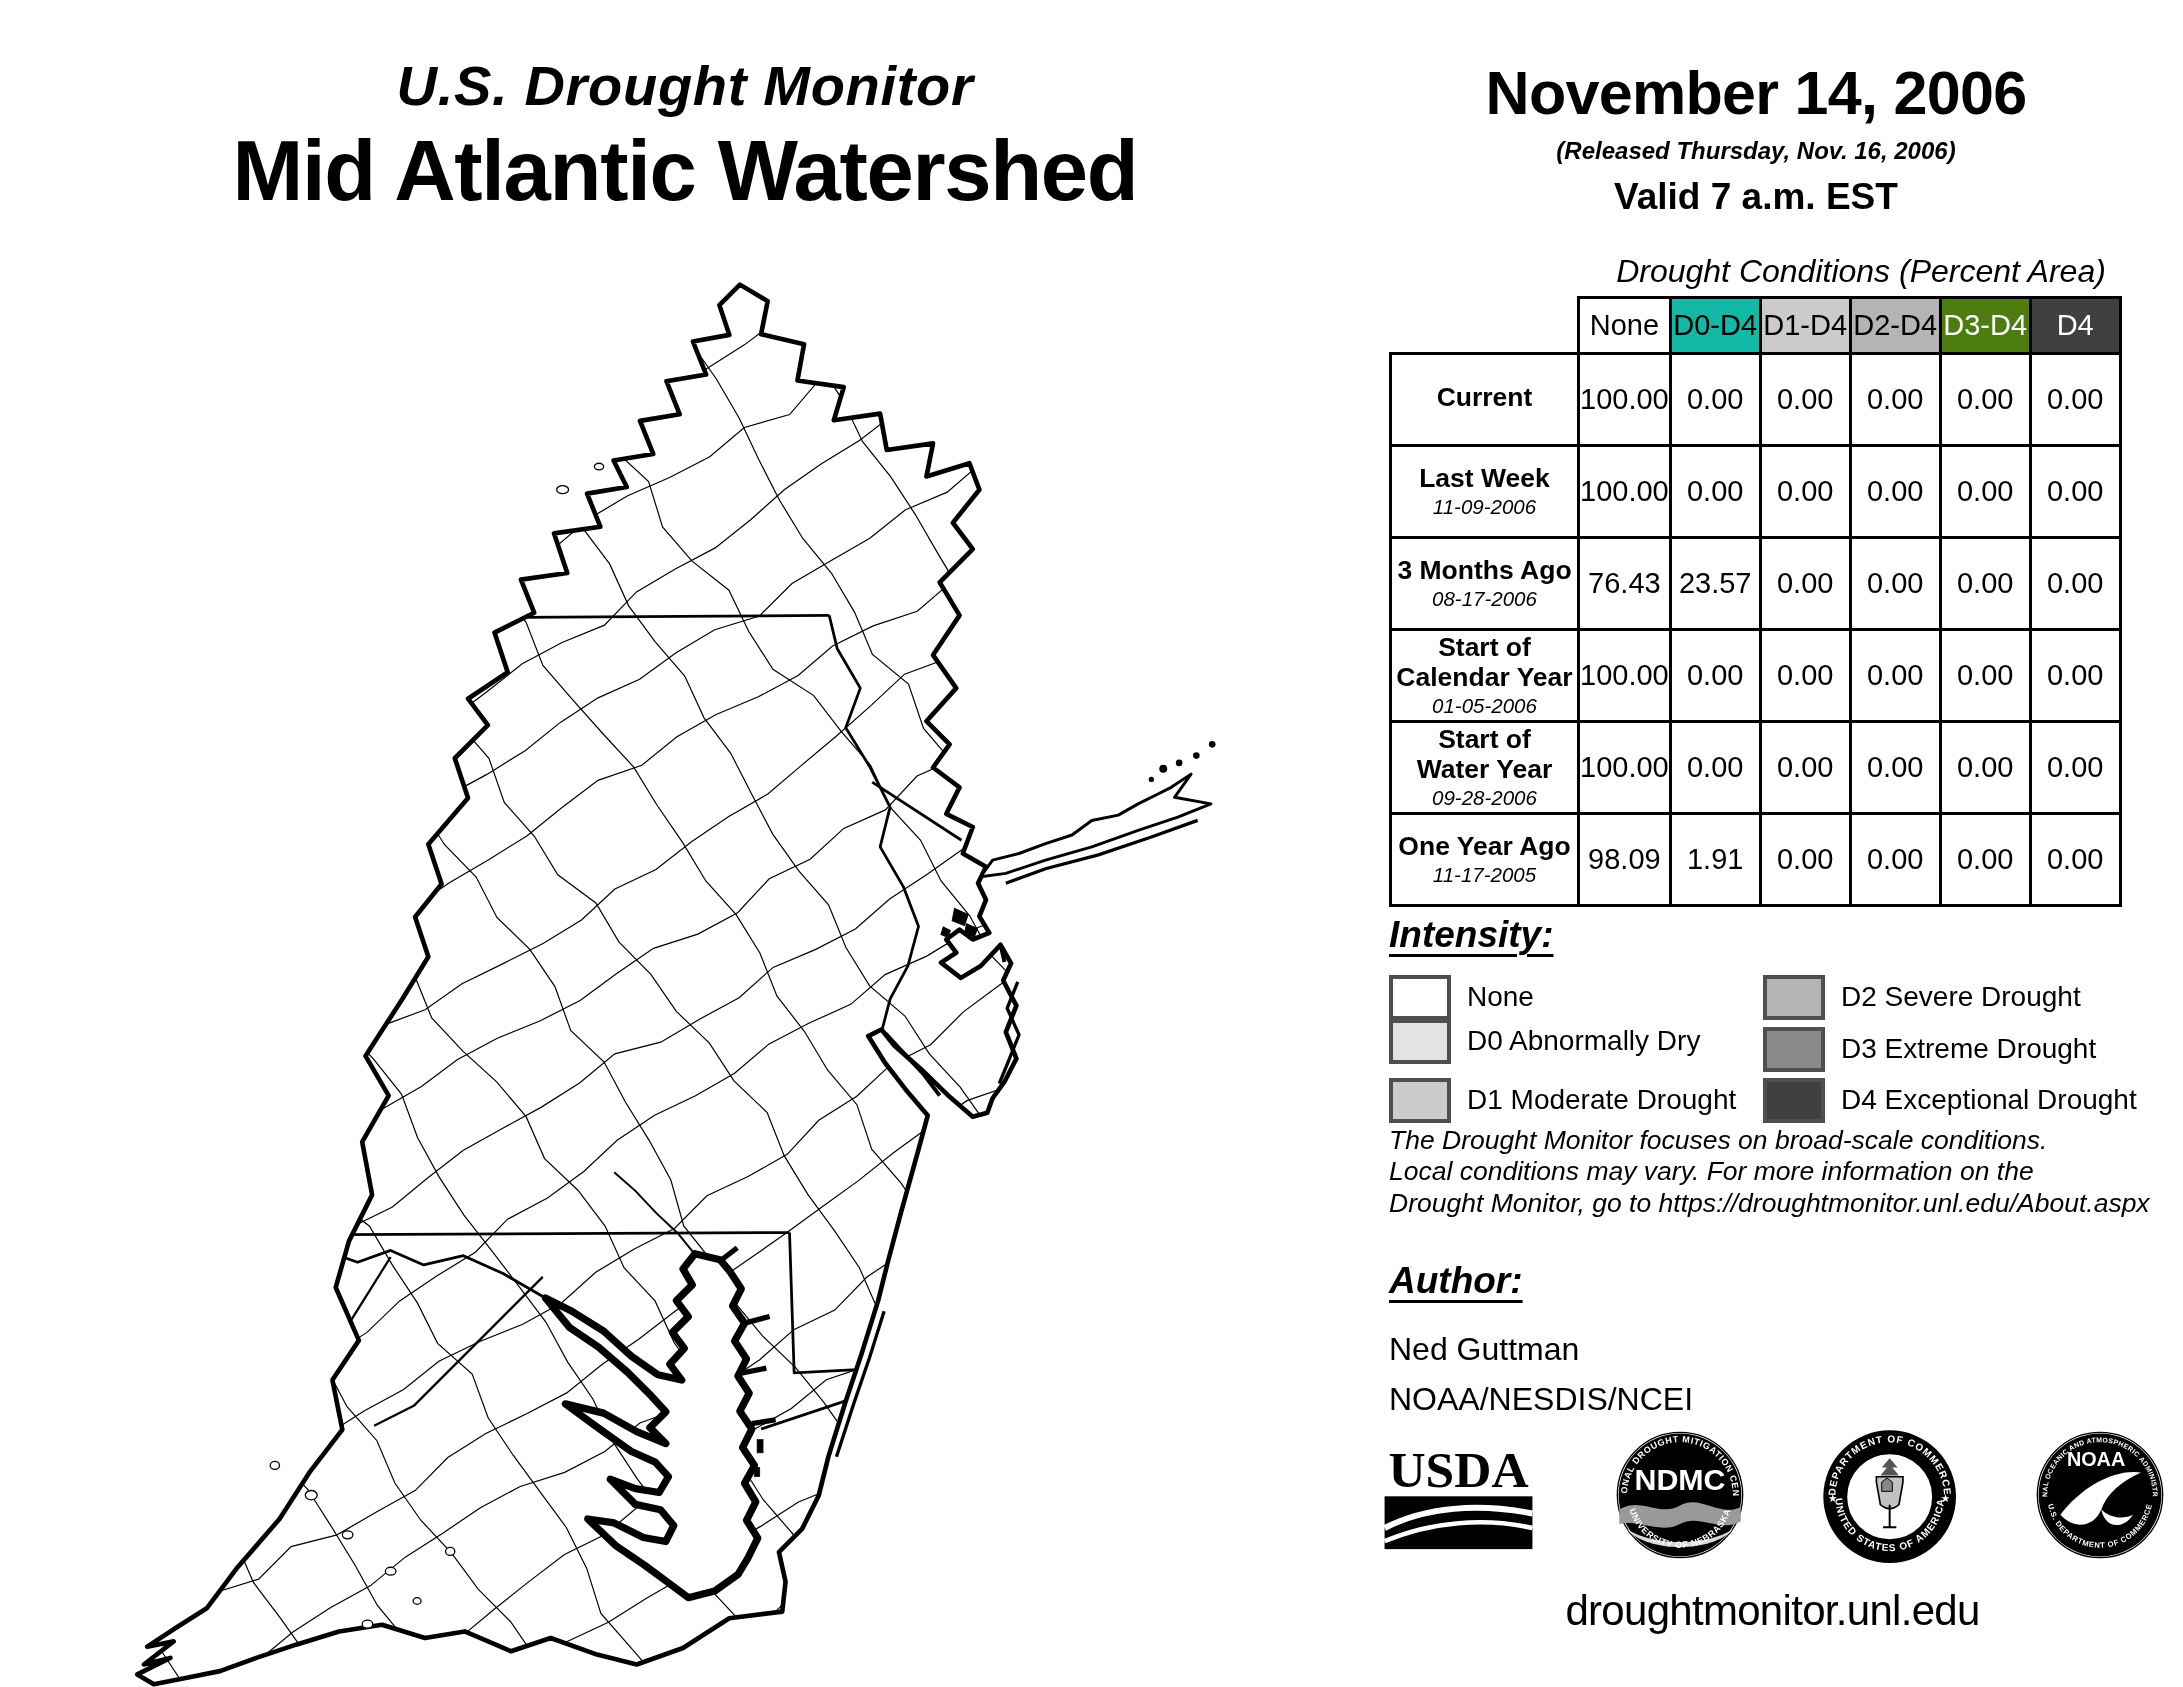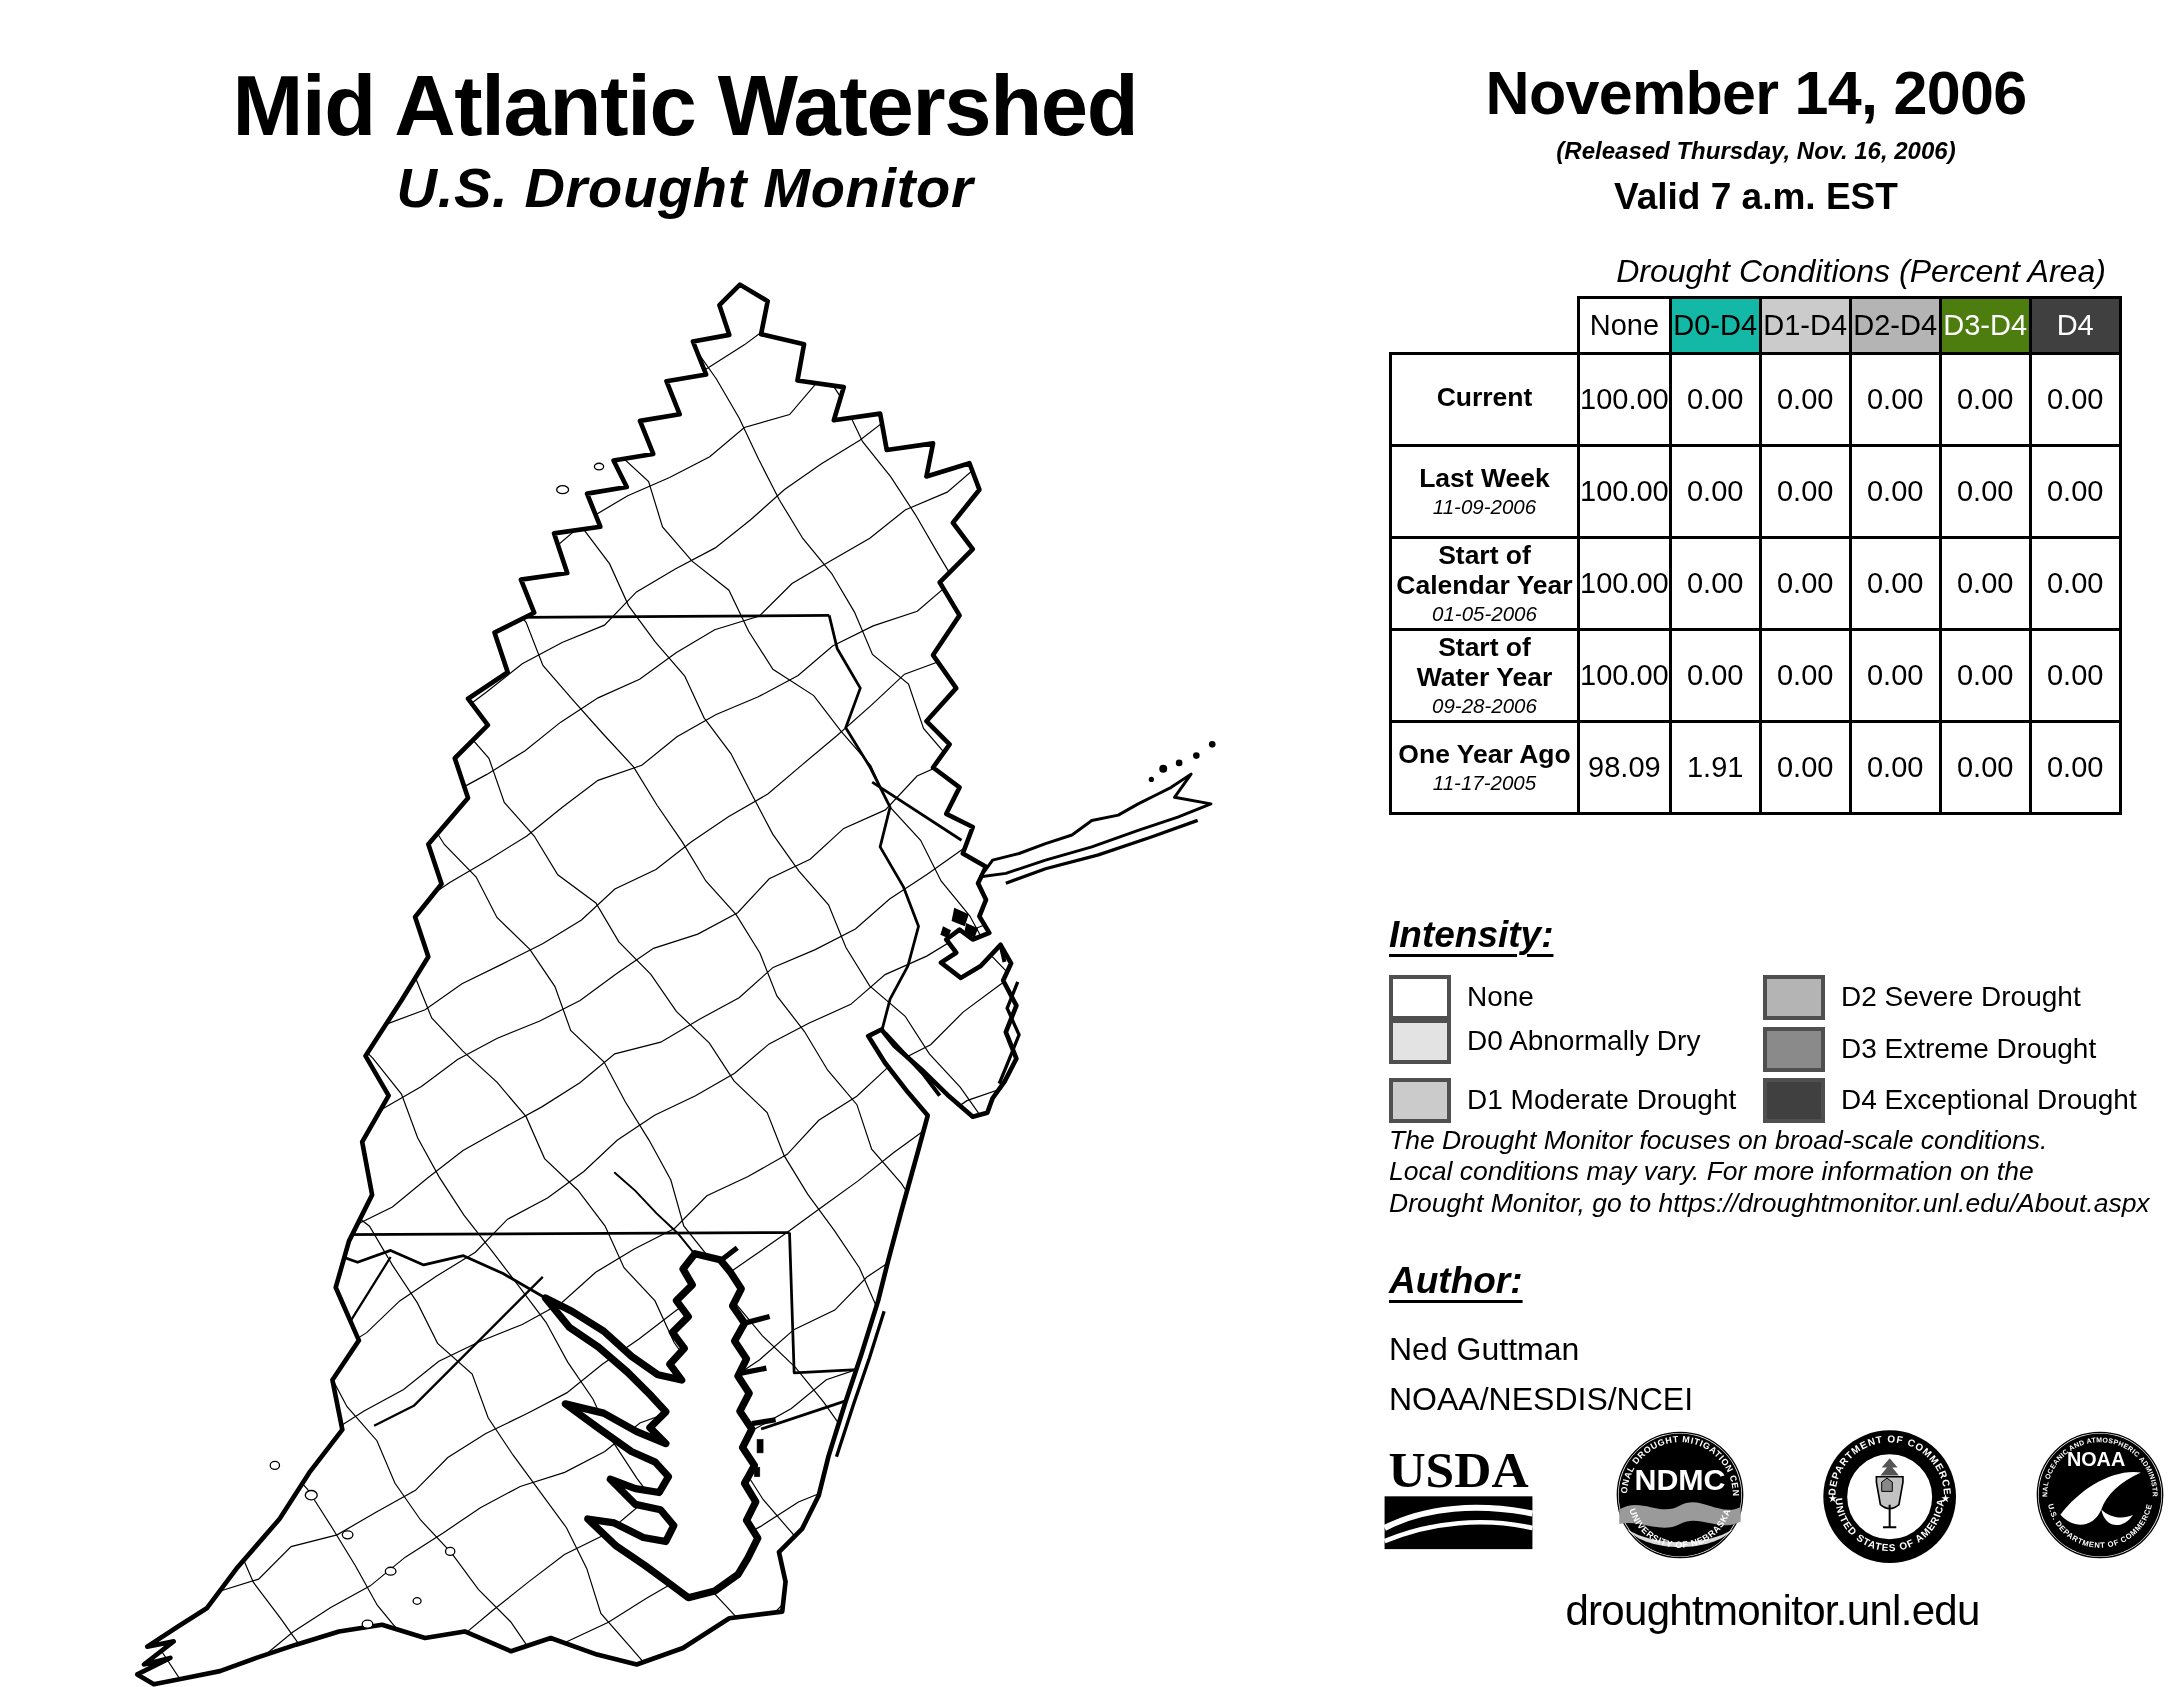--- a/index.html
+++ b/index.html
@@ -215,22 +215,22 @@
     <ellipse cx="395" cy="2035" rx="8" ry="6"></ellipse>
     <ellipse cx="255" cy="1795" rx="7" ry="6"></ellipse>
     <ellipse cx="470" cy="2000" rx="6" ry="5"></ellipse>
     <ellipse cx="690" cy="320" rx="9" ry="6"></ellipse>
     <ellipse cx="745" cy="285" rx="7" ry="5"></ellipse>
   </g>
 </svg>
 </div>
 
 <div class="abs" id="title-block">
+  <div id="title-line1">U.S. Drought Monitor</div>
   <div id="title-line2">Mid Atlantic Watershed</div>
-  <div id="title-line1">U.S. Drought Monitor</div>
 </div>
 
 <div class="abs" id="date-block">
   <div id="date-main">November 14, 2006</div>
   <div id="date-released">(Released Thursday, Nov. 16, 2006)</div>
   <div id="date-valid">Valid 7 a.m. EST</div>
 </div>
 
 <div class="abs" id="table-title">Drought Conditions (Percent Area)</div>
 
@@ -251,20 +251,29 @@
     <td class="val">0.00</td>
     <td class="val">0.00</td>
     <td class="val">0.00</td>
     <td class="val">0.00</td>
     <td class="val">0.00</td>
   </tr>
   <tr>
     <td class="rowlabel"><span>Last Week</span><div class="rowdate">11-09-2006</div></td>
     <td class="val">100.00</td>
     <td class="val">0.00</td>
+    <td class="val">0.00</td>
+    <td class="val">0.00</td>
+    <td class="val">0.00</td>
+    <td class="val">0.00</td>
+  </tr>
+  <tr>
+    <td class="rowlabel"><span>3 Months Ago</span><div class="rowdate">08-17-2006</div></td>
+    <td class="val">76.43</td>
+    <td class="val">23.57</td>
     <td class="val">0.00</td>
     <td class="val">0.00</td>
     <td class="val">0.00</td>
     <td class="val">0.00</td>
   </tr>
   <tr>
     <td class="rowlabel"><span>Start of
 Calendar Year</span><div class="rowdate">01-05-2006</div></td>
     <td class="val">100.00</td>
     <td class="val">0.00</td>

